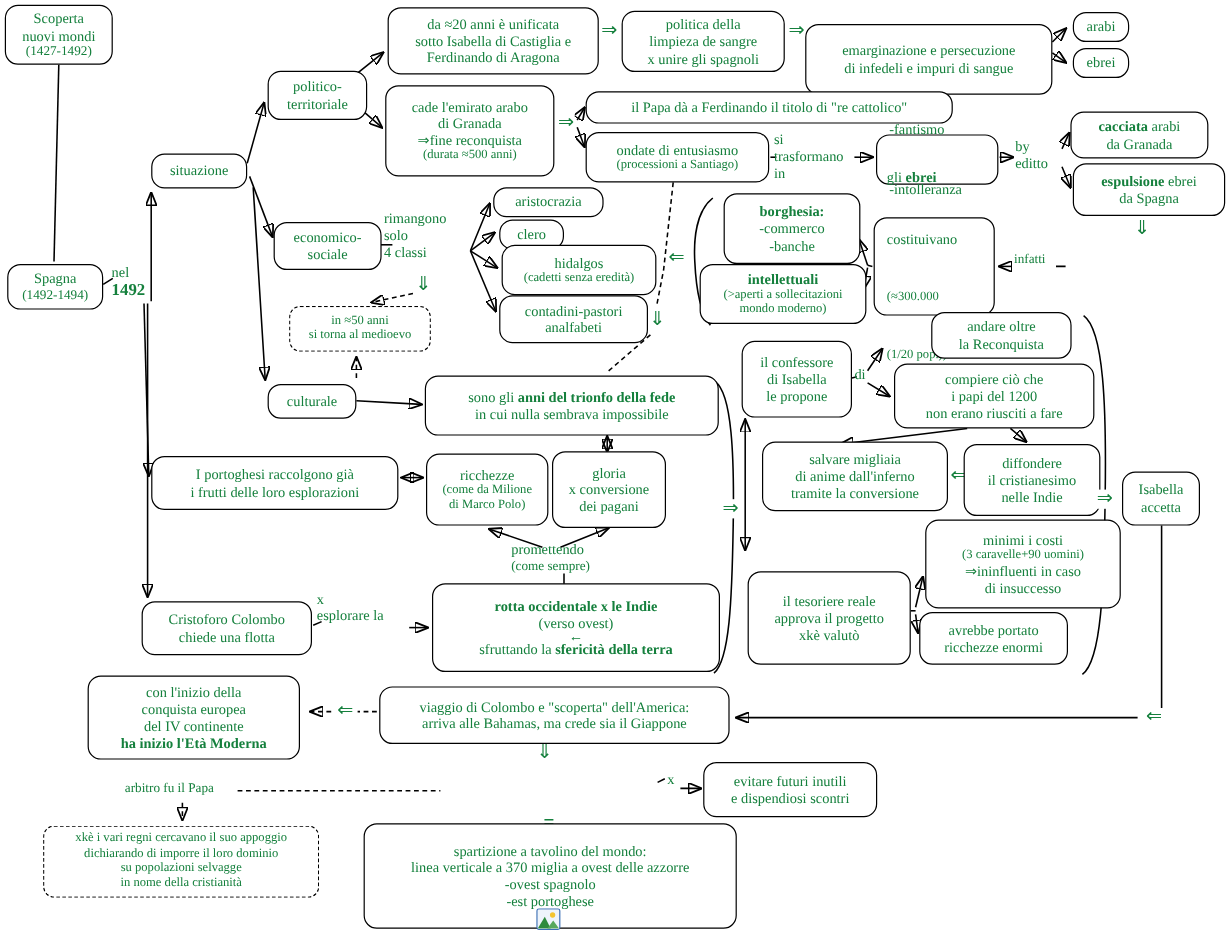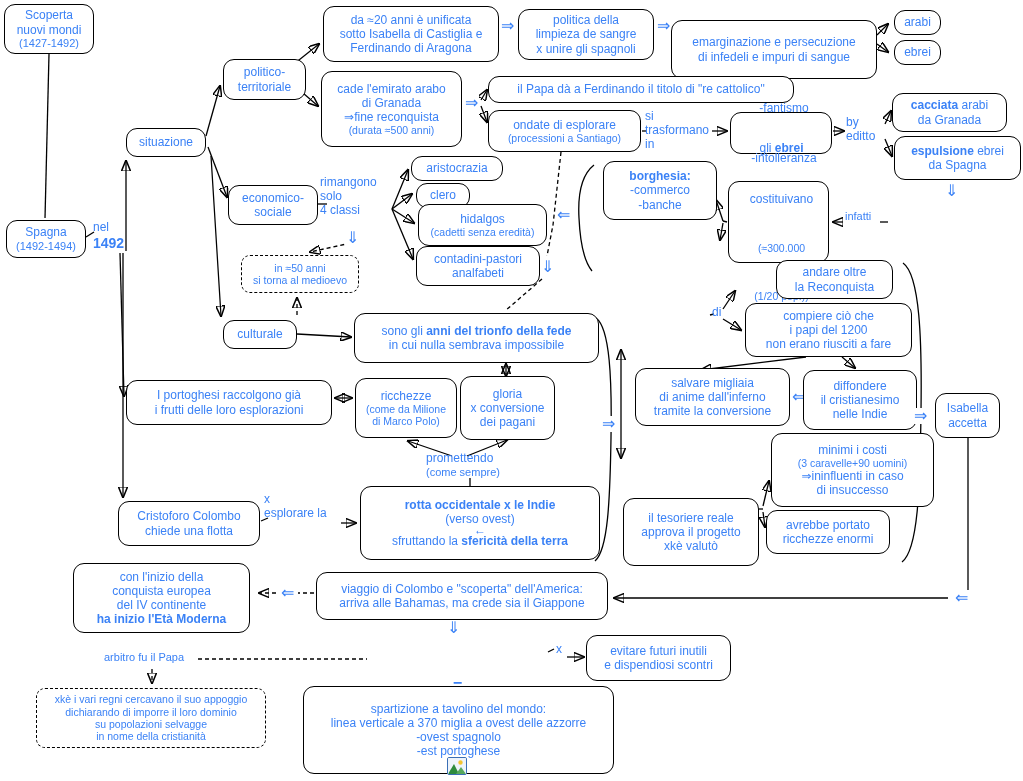--- a/index.html
+++ b/index.html
@@ -1,27 +1,27 @@
 <!DOCTYPE html>
 <html><head>
 <meta charset="utf-8">
 <style>
   html,body{margin:0;padding:0;background:#fff;}
   #canvas{position:relative;width:1023px;height:781px;background:#fff;
-          font-family:Liberation Sans, sans-serif;color:#3b82f6;overflow:hidden;}
+          font-family:Liberation Serif, serif;color:#15803d;overflow:hidden;}
   svg.wires{position:absolute;left:0;top:0;width:1023px;height:781px;}
   svg.wires line, svg.wires path, svg.wires polyline{stroke:#000;stroke-width:1.3;fill:none;}
   svg.wires .dash{stroke-dasharray:4 3;}
   .node{position:absolute;background:#fff;border:1.4px solid #000;border-radius:11px;
         display:flex;flex-direction:column;justify-content:center;align-items:center;
         text-align:center;font-size:12px;line-height:1.18;box-sizing:border-box;padding:2px 4px;}
   .node .ln{white-space:nowrap;}
   .node.dashedbox{border-style:dashed;border-width:1.2px;border-radius:9px;}
   .node .sm{font-size:10.5px;}
-  .node.leftal{align-items:center;text-align:left;padding-left:10px;gap:36px;}
+  .node.leftal{align-items:flex-start;text-align:left;padding-left:10px;gap:36px;}
   .lbl{position:absolute;font-size:12px;line-height:1.15;text-align:left;white-space:nowrap;}
   .lbl .bold-year{font-weight:bold;font-size:14px;}
   .glyph{position:absolute;font-size:16px;line-height:1;background:#fff;padding:0 1px;}
   .tiny{font-size:11px;}
   b{font-weight:bold;}
   .imgicon{position:absolute;left:447px;top:757px;width:20px;height:18px;border:1.3px solid #3b6fb5;
            background:#fff;box-sizing:border-box;border-radius:2px;overflow:hidden;}
 </style>
 </head>
 <body>
@@ -157,21 +157,21 @@
     <div class="ln sm">(durata ≈500 anni)</div>
   </div>
 
   <span class="glyph" style="left:464px;top:95px">⇒</span>
 
   <div class="node" style="left:488px;top:76px;width:306px;height:27px">
     <div class="ln">il Papa dà a Ferdinando il titolo di "re cattolico"</div>
   </div>
 
   <div class="node" style="left:488px;top:110px;width:153px;height:42px">
-    <div class="ln">ondate di esplorare</div>
+    <div class="ln">ondate di entusiasmo</div>
     <div class="ln sm">(processioni a Santiago)</div>
   </div>
 
   <div class="lbl" style="left:645px;top:110px;width:66px">
     <div>si</div>
     <div>trasformano</div>
     <div>in</div>
   </div>
 
   <div class="node leftal" style="left:730px;top:112px;width:102px;height:42px">
@@ -232,30 +232,40 @@
   </div>
 
   <span class="glyph" style="left:556px;top:207px">⇐</span>
 
   <div class="node" style="left:603px;top:161px;width:114px;height:59px">
     <div class="ln"><b>borghesia:</b></div>
     <div class="ln">-commerco</div>
     <div class="ln">-banche</div>
   </div>
 
+  <div class="node" style="left:583px;top:220px;width:139px;height:50px">
+    <div class="ln"><b>intellettuali</b></div>
+    <div class="ln sm">(&gt;aperti a sollecitazioni</div>
+    <div class="ln sm">mondo moderno)</div>
+  </div>
 
   <div class="node leftal" style="left:728px;top:181px;width:101px;height:82px">
     <div class="ln"><span>gli </span><b>ebrei</b></div>
     <div class="ln">costituivano</div>
     <div class="ln sm">(≈300.000</div>
     <div class="ln sm">(1/20 pop.))</div>
   </div>
 
   <span class="glyph" style="left:540px;top:259px">⇓</span>
 
+  <div class="node" style="left:618px;top:284px;width:92px;height:64px">
+    <div class="ln">il confessore</div>
+    <div class="ln">di Isabella</div>
+    <div class="ln">le propone</div>
+  </div>
 
   <span class="lbl" style="left:712px;top:306px">di</span>
 
   <div class="node" style="left:776px;top:260px;width:117px;height:39px">
     <div class="ln">andare oltre</div>
     <div class="ln">la Reconquista</div>
   </div>
 
   <div class="node" style="left:745px;top:303px;width:167px;height:54px">
     <div class="ln">compiere ciò che</div>
@@ -312,21 +322,21 @@
 
   <span class="glyph" style="left:601px;top:416px">⇒</span>
 
   <div class="node" style="left:771px;top:433px;width:163px;height:74px">
     <div class="ln">minimi i costi</div>
     <div class="ln sm">(3 caravelle+90 uomini)</div>
     <div class="ln">⇒ininfluenti in caso</div>
     <div class="ln">di insuccesso</div>
   </div>
 
-  <div class="node" style="left:623px;top:498px;width:136px;height:68px">
+  <div class="node" style="left:623px;top:476px;width:136px;height:78px">
     <div class="ln">il tesoriere reale</div>
     <div class="ln">approva il progetto</div>
     <div class="ln">xkè valutò</div>
   </div>
 
   <div class="node" style="left:766px;top:510px;width:124px;height:44px">
     <div class="ln">avrebbe portato</div>
     <div class="ln">ricchezze enormi</div>
   </div>
 

